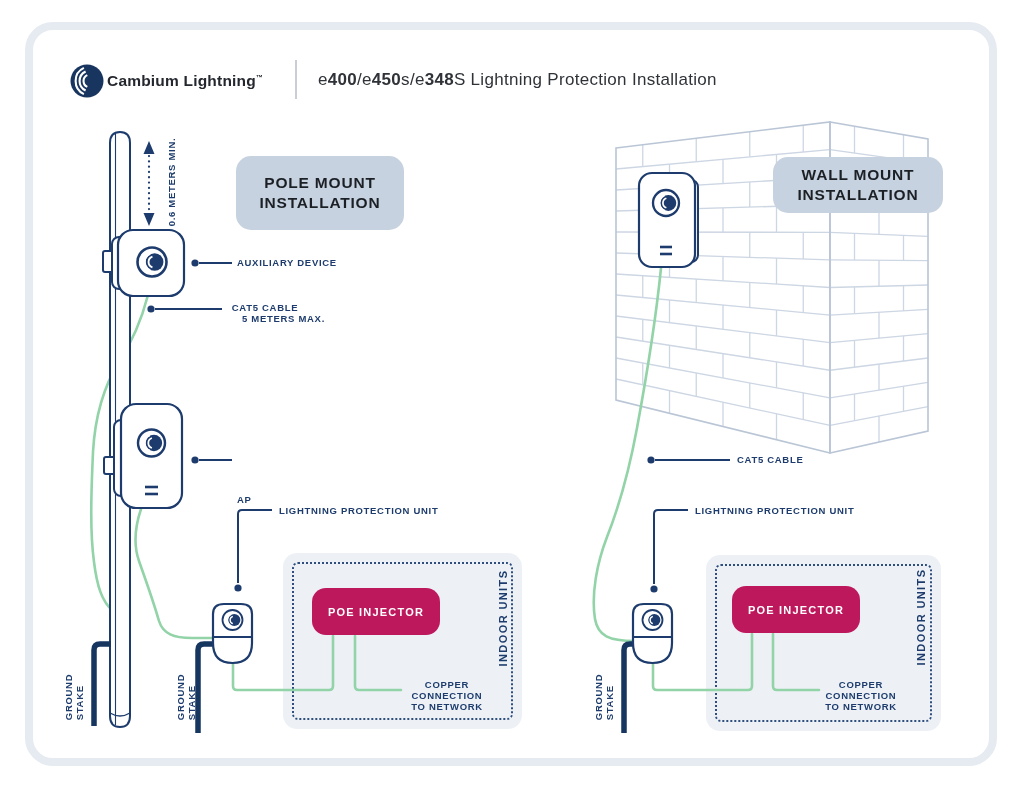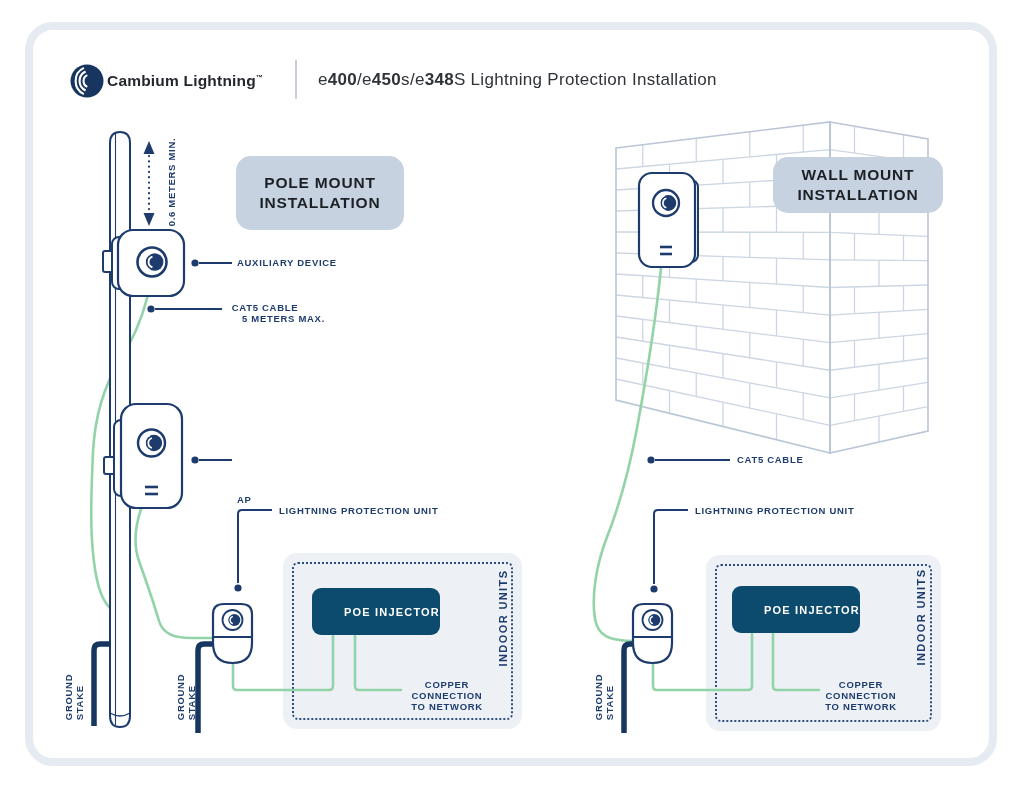--- a/index.html
+++ b/index.html
@@ -17,23 +17,23 @@
   .page-title b{font-weight:700;}
   .logo-wrap{position:absolute;left:66px;top:62px;z-index:2;}
   
   .badge{position:absolute;background:#c6d2e0;border-radius:15px;display:flex;flex-direction:column;
          justify-content:center;align-items:center;z-index:2;
          font-size:15.5px;font-weight:800;color:#1c2025;letter-spacing:.8px;line-height:20px;text-align:center;}
   
   .panel{position:absolute;background:#edf1f6;border-radius:14px;z-index:0;}
   .panel .dots{position:absolute;left:9px;top:9px;right:9px;bottom:9px;
                border:2px dotted #2e4e7e;border-radius:6px;}
-  .poe{position:absolute;background:#0c4a6e;border-radius:9px;color:#ffffff;
+  .poe{position:absolute;background:#be185d;border-radius:14px;color:#ffffff;
        font-size:11px;font-weight:700;letter-spacing:1.2px;display:flex;align-items:center;
-       justify-content:flex-end;z-index:2;white-space:nowrap;}
+       justify-content:center;z-index:2;white-space:nowrap;}
   
   .lbl{position:absolute;font-size:9.5px;font-weight:700;color:#1d3c6d;letter-spacing:.7px;
        white-space:nowrap;z-index:2;}
   .lbl.center{text-align:center;}
   .rot{transform:translate(-50%,-50%) rotate(-90deg);transform-origin:center;}
   .rot span{display:block;line-height:10.5px;}
   .indoor-lbl{position:absolute;font-size:11px;font-weight:800;color:#1d3c6d;letter-spacing:1.4px;
        white-space:nowrap;z-index:2;transform:translate(-50%,-50%) rotate(-90deg);}
   .copper{line-height:11.2px;width:120px;}
   #art{position:absolute;left:0;top:0;z-index:1;}

